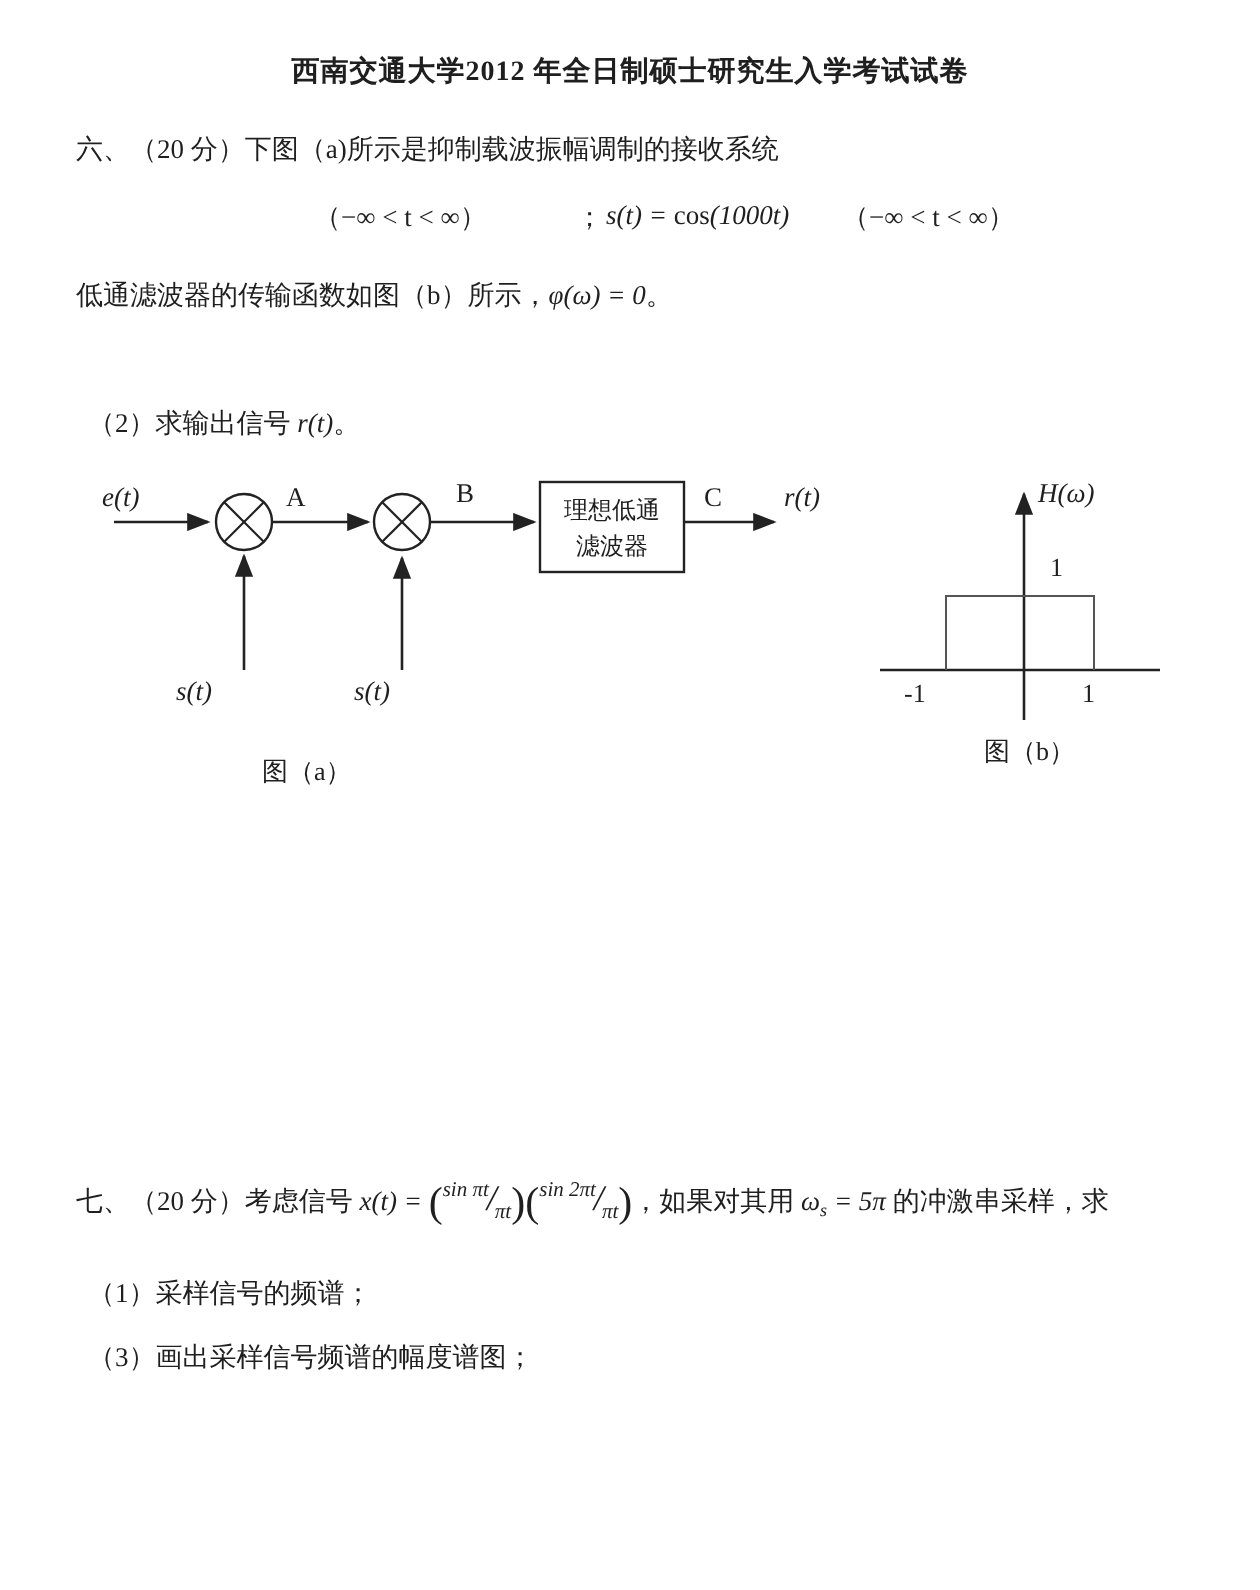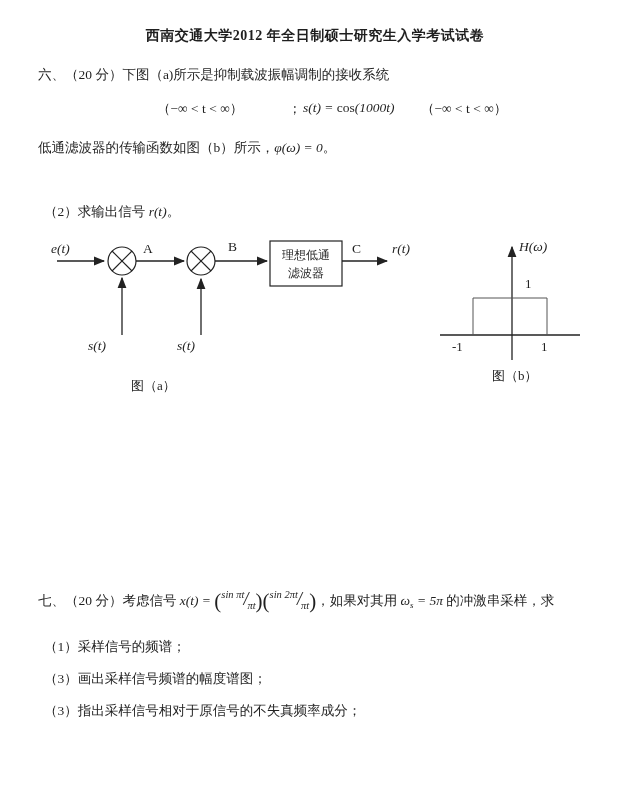--- a/index.html
+++ b/index.html
@@ -94,15 +94,14 @@
   </svg>
   <div class="abs caption" style="top:367px;left:492px;">图（b）</div>
 
   <div class="abs" style="top:589px;left:38px;font-size:13.5px;white-space:nowrap;">
     <span>七、（20 分）考虑信号 </span><span class="it">x(t) =</span>
     <span class="bigp">(</span><span class="bfrac"><span class="num">sin πt</span><span class="slash">/</span><span class="den">πt</span></span><span class="bigp">)</span><span class="bigp">(</span><span class="bfrac"><span class="num">sin 2πt</span><span class="slash">/</span><span class="den">πt</span></span><span class="bigp">)</span><span>，如果对其用 </span><span class="it">ω</span><sub class="ssub">s</sub><span class="it"> = 5π</span><span> 的冲激串采样，求</span>
   </div>
 
   <div class="abs textline" style="top:638px;left:44px;">（1）采样信号的频谱；</div>
   <div class="abs textline" style="top:670px;left:44px;">（3）画出采样信号频谱的幅度谱图；</div>
-  <div class="abs textline" style="top:702px;left:44px;">（3）指出采样信号相对于原信号的不失真频率成分；</div>
 
 </div>
 
 </body></html>

